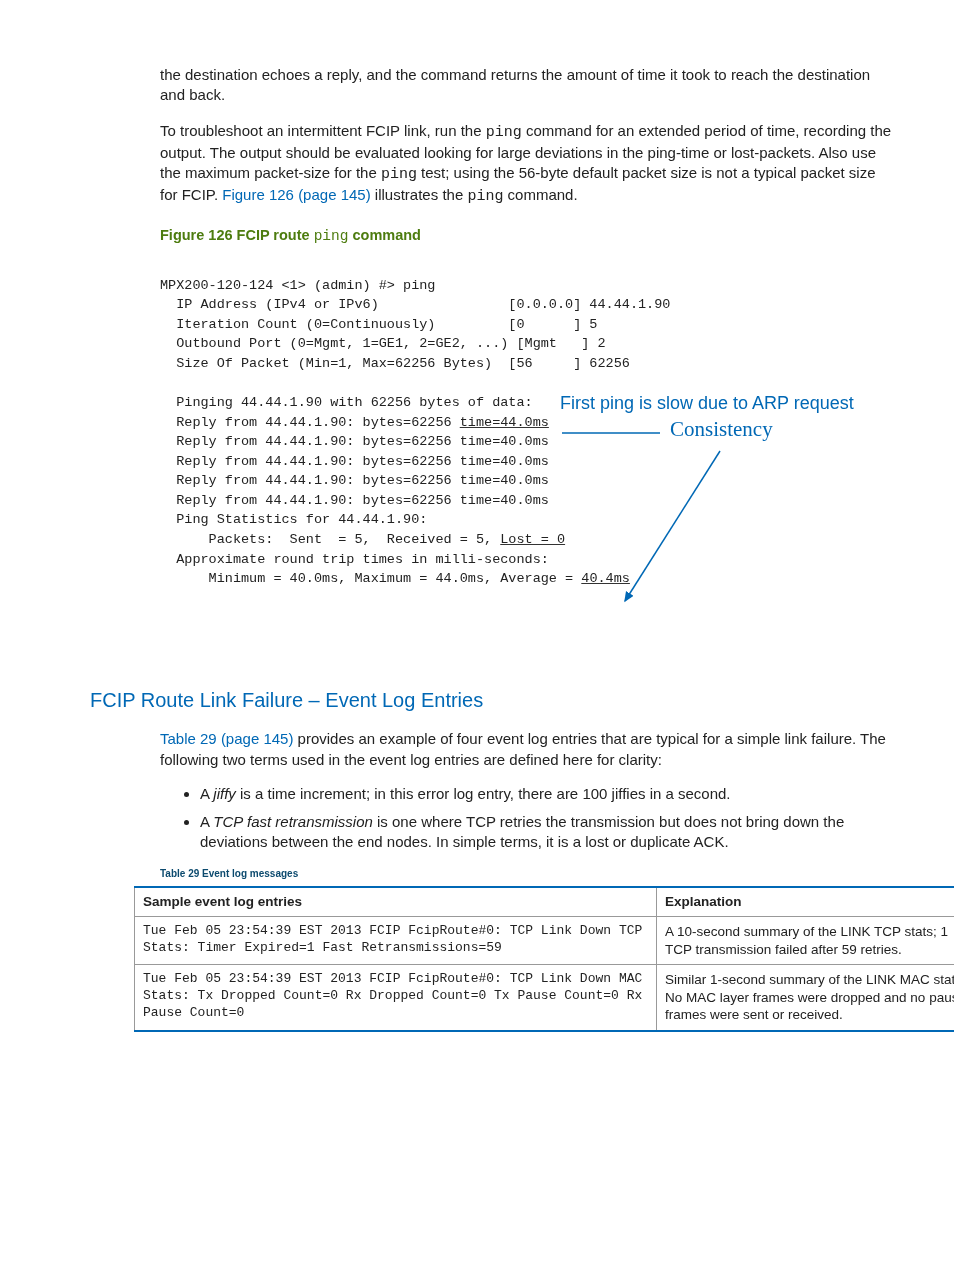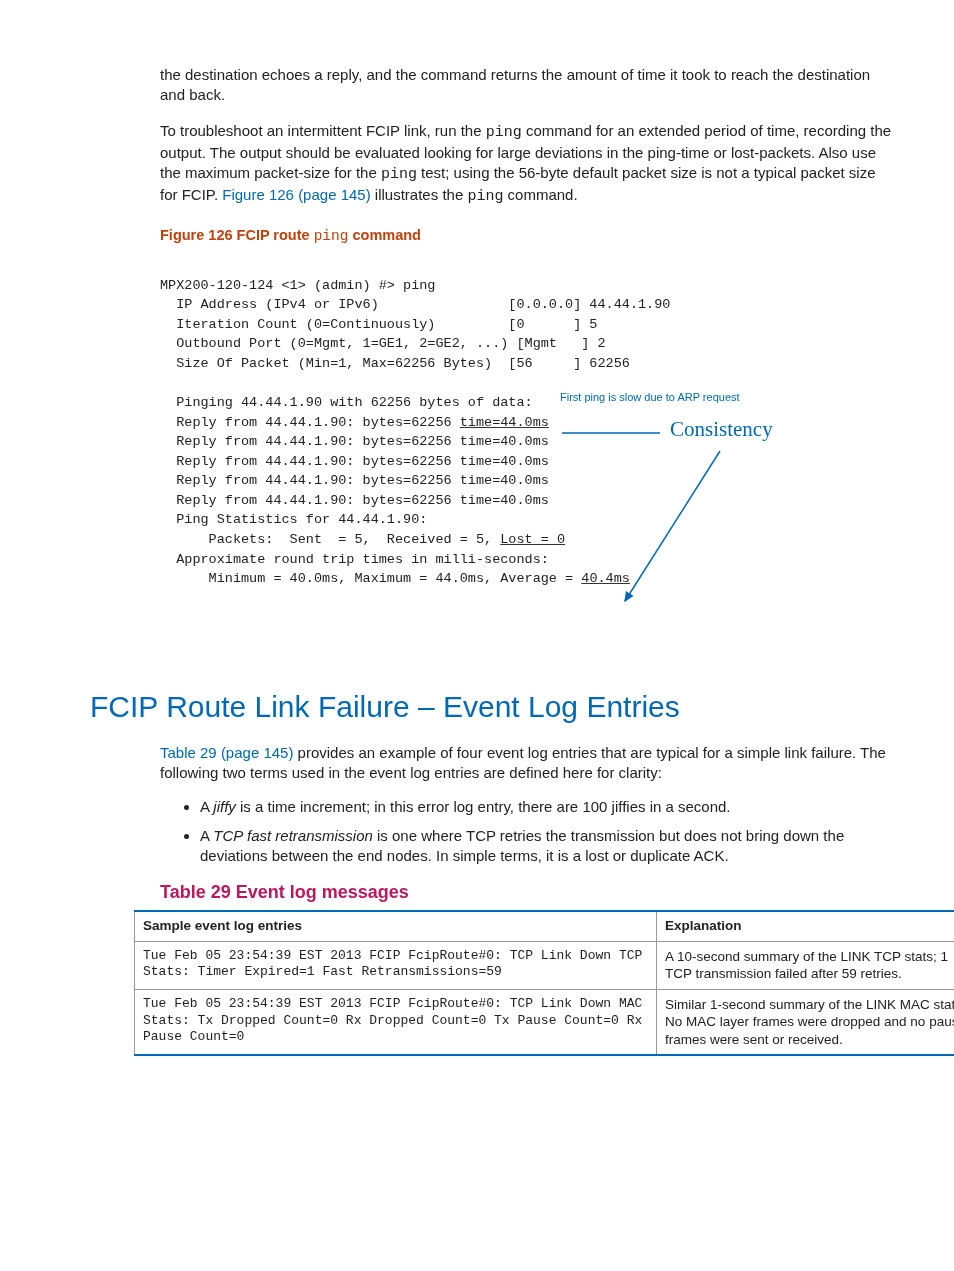--- a/index.html
+++ b/index.html
@@ -16,21 +16,21 @@
     margin-bottom: 14px;
   }
   .mono {
     font-family: "Courier New", monospace;
   }
   a.xref {
     color: #0068b5;
     text-decoration: none;
   }
   .fig-caption {
-    color: #c2410c;
+    color: #4d7c0f;
     font-weight: bold;
     font-size: 14.5px;
     margin-left: 70px;
     margin-top: 18px;
     margin-bottom: 10px;
   }
   .fig-caption .mono {
     font-weight: normal;
   }
   .figure-box {
@@ -41,51 +41,51 @@
     line-height: 1.45;
     white-space: pre;
     padding-bottom: 10px;
   }
   .annot {
     position: absolute;
     font-family: Arial, Helvetica, sans-serif;
     color: #0068b5;
     white-space: normal;
   }
-  .annot.first-ping { top: 134px; left: 400px; font-size: 11px; }
+  .annot.first-ping { top: 134px; left: 400px; font-size: 18px; }
   .annot.consistency { top: 158px; left: 510px; font-size: 21px; font-family: Georgia, serif; }
   .arrow-svg {
     position: absolute;
     top: 165px;
     left: 390px;
     width: 180px;
     height: 200px;
     pointer-events: none;
   }
   .u { text-decoration: underline; text-decoration-color: #333; }
 
   h2 {
     color: #0068b5;
     font-weight: normal;
-    font-size: 30px;
+    font-size: 20px;
     margin: 30px 0 8px 0;
   }
   ul.bullets {
     margin: 8px 0 14px 70px;
     padding-left: 40px;
   }
   ul.bullets li {
     margin-bottom: 8px;
   }
   .italic { font-style: italic; }
 
   .table-caption {
-    color: #be185d;
+    color: #0c4a6e;
     font-weight: bold;
-    font-size: 18px;
+    font-size: 10px;
     margin-left: 70px;
     margin-top: 10px;
     margin-bottom: 6px;
   }
   table.log-table {
     margin-left: 44px;
     border-collapse: collapse;
     width: 846px;
     font-size: 13.5px;
     border-top: 2px solid #0068b5;

